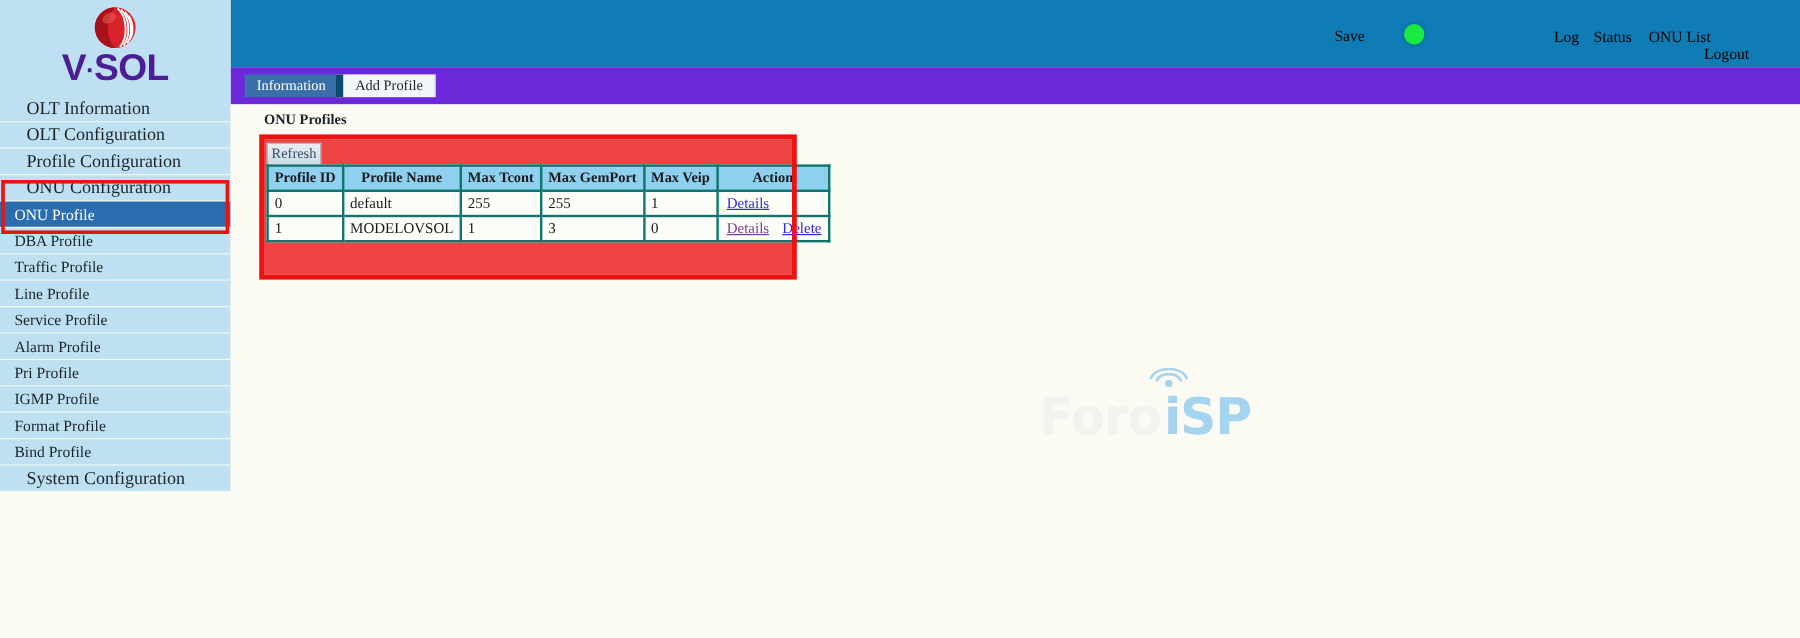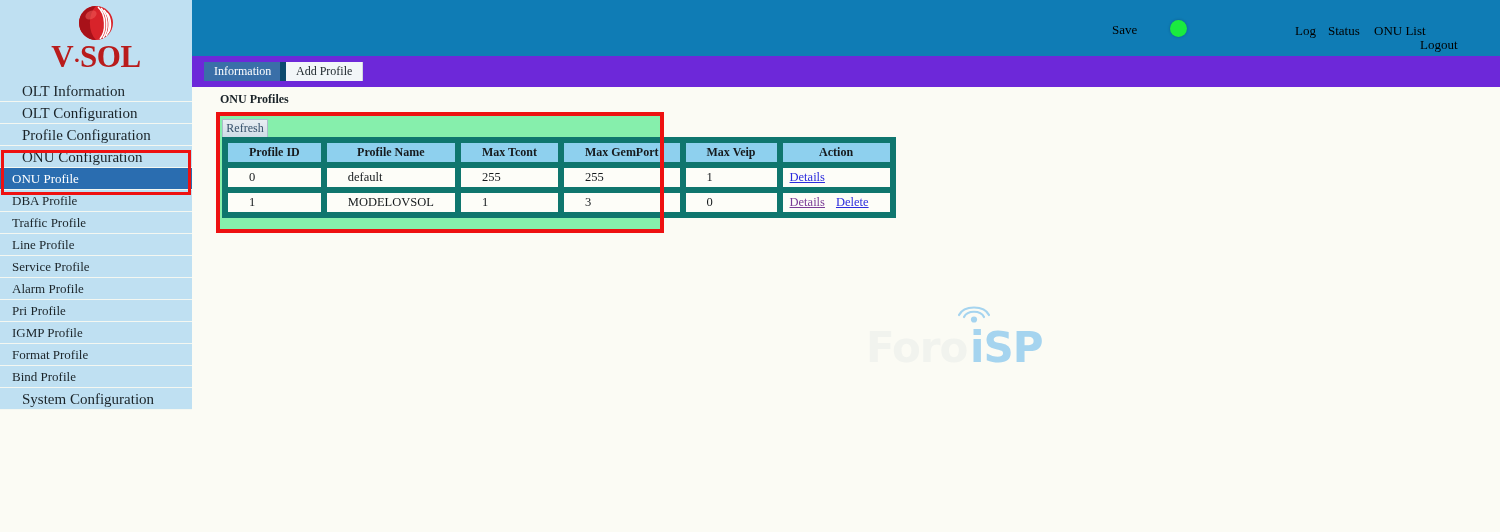--- a/index.html
+++ b/index.html
@@ -36,25 +36,25 @@
     top: 3px;
     width: 40px;
     height: 40px;
   }
   #logo-text {
     position: absolute;
     left: 0;
     top: 40px;
     width: 192px;
     text-align: center;
-    font-family: Liberation Serif, serif;
+    font-family: Liberation Sans, sans-serif;
     font-weight: bold;
     font-size: 31px;
     letter-spacing: -0.5px;
-    color: #b91c1c;
+    color: #4c1d95;
     line-height: 34px;
   }
   #logo-text .dot { font-size: 22px; vertical-align: middle; }
 
   .menu { width: 192px; }
   .menu-top {
     height: 22px;
     line-height: 22px;
     background: #bfe0f2;
     border-bottom: 1px solid #f4f7f1;
@@ -177,21 +177,21 @@
     border: 4px solid #ee1111;
     box-sizing: border-box;
     z-index: 4;
   }
   #panel {
     position: absolute;
     left: 28px;
     top: 29px;
     width: 440px;
     height: 113px;
-    background: #86efac;
+    background: #ef4444;
   }
 
   #refresh-btn {
     position: absolute;
     left: 2px;
     top: 3px;
     width: 46px;
     height: 18px;
     line-height: 17px;
     text-align: center;
@@ -209,22 +209,22 @@
     left: 2px;
     top: 21px;
     border-collapse: collapse;
     font-family: "Liberation Serif", serif;
     font-size: 12.5px;
     color: #161a1d;
     background: #fdfdf8;
   }
   #profiles-table th,
   #profiles-table td {
-    border: 6px solid #0f766e;
-    padding: 2px 21px;
+    border: 2px solid #0f766e;
+    padding: 2px 5px;
     height: 19px;
     box-sizing: border-box;
     white-space: nowrap;
   }
   #profiles-table th {
     background: #8ed0ee;
     font-weight: bold;
     text-align: center;
     font-size: 12px;
   }

